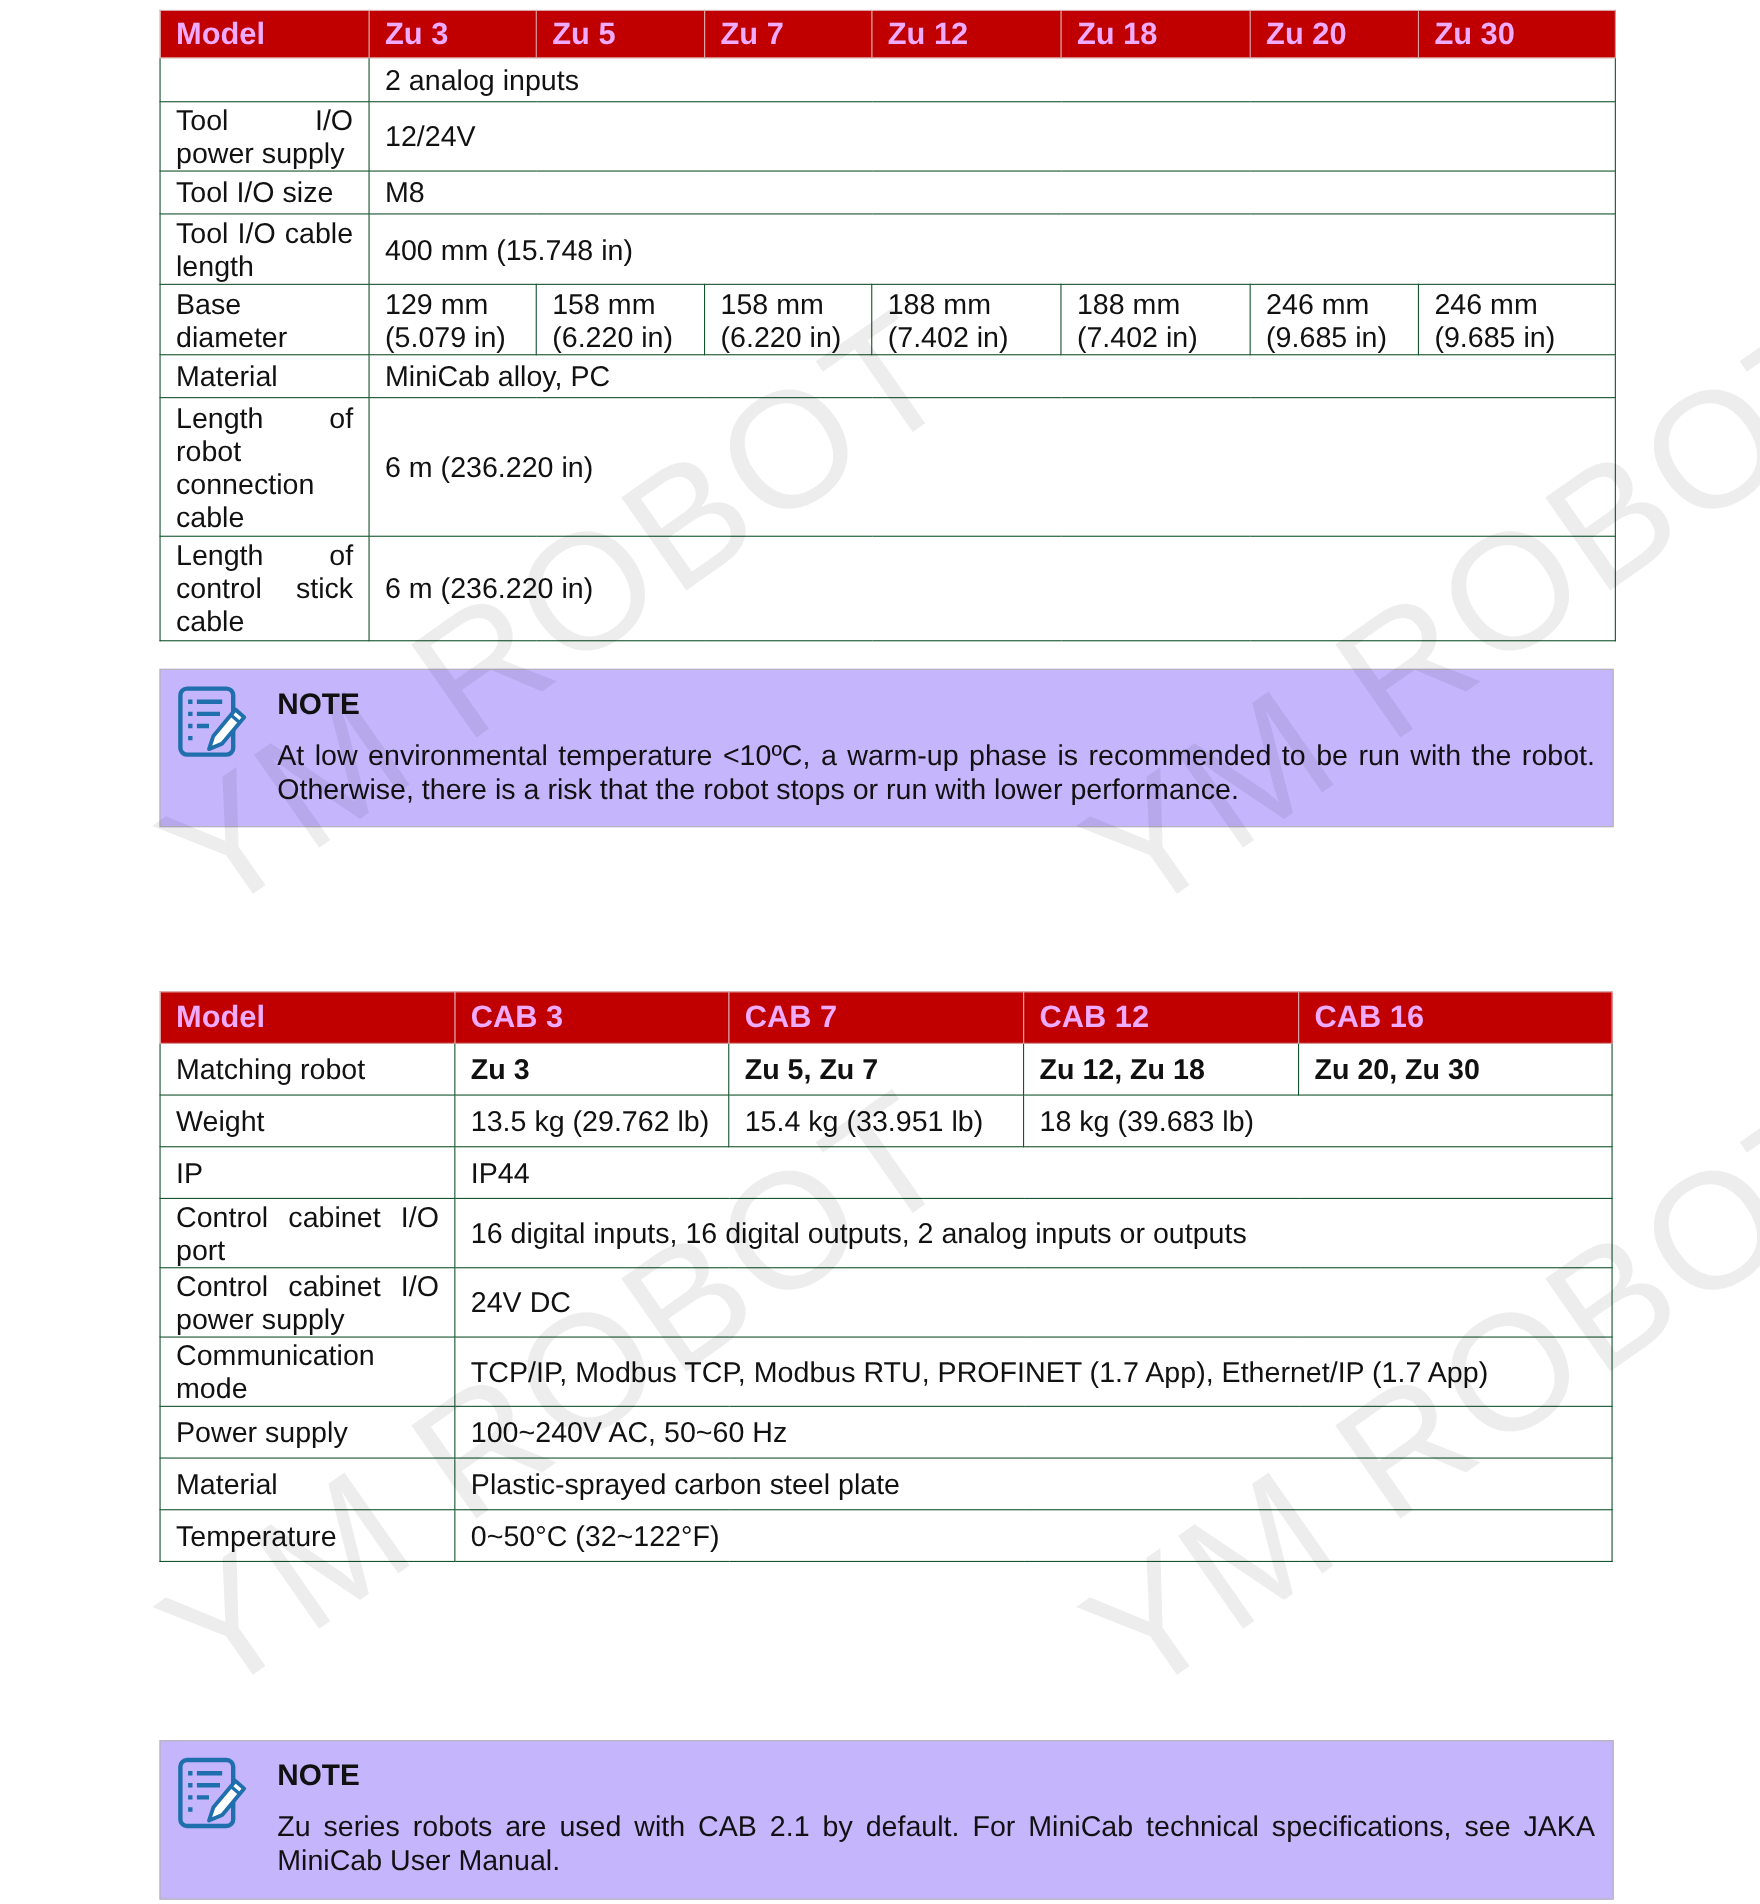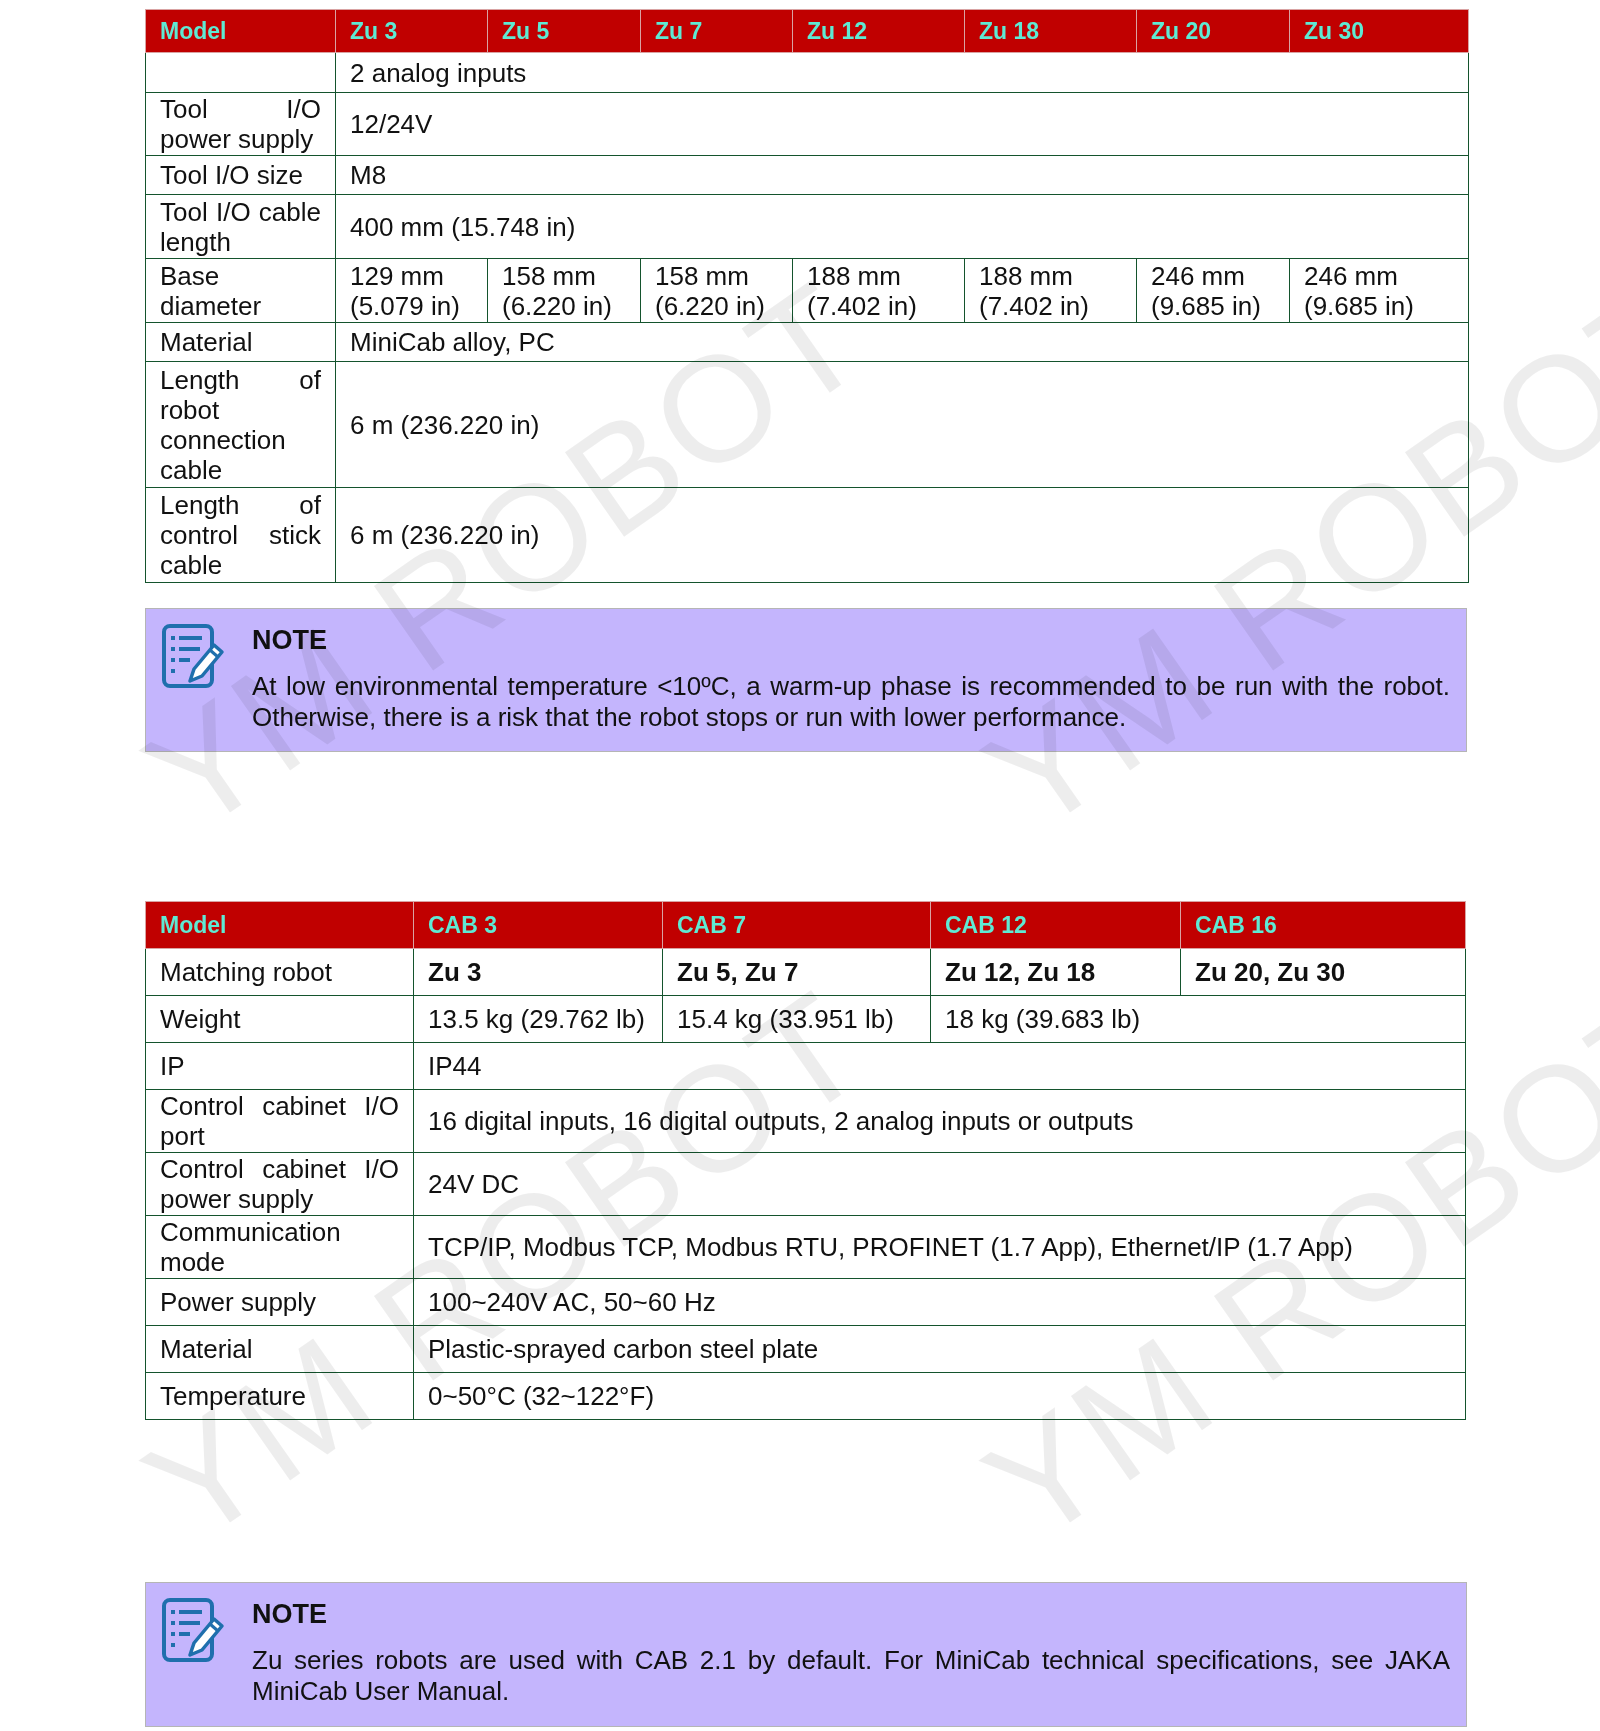--- a/index.html
+++ b/index.html
@@ -3,22 +3,22 @@
 <meta charset="utf-8">
 <style>
   html, body { margin:0; padding:0; background:#ffffff; }
   body { width:1600px; height:1731px; position:relative; overflow:hidden;
          font-family:"Liberation Sans", "DejaVu Sans", sans-serif; color:#111; }
   .watermark { position:absolute; font-size:150px; color:rgba(0,0,0,0.07);
                transform:rotate(-35deg); white-space:nowrap; pointer-events:none;
                font-family:"Liberation Sans", sans-serif; z-index:5; letter-spacing:4px; }
   table.spec { position:absolute; left:145px; border-collapse:collapse; table-layout:fixed;
                font-size:26px; }
-  table.spec th { background:#c00000; color:#5eead4; font-weight:bold; text-align:left;
-                  padding:2px 14px; border:1px solid #d9a3a3; height:38px; font-size:23px; }
+  table.spec th { background:#c00000; color:#f0abfc; font-weight:bold; text-align:left;
+                  padding:2px 14px; border:1px solid #d9a3a3; height:38px; font-size:28px; }
   table.spec td { border:1px solid #14532d; padding:1px 14px; vertical-align:middle;
                   line-height:30px; background:#fff; }
   table.spec td.lbl { text-align:justify; text-align-last:left; }
   td.bold { font-weight:bold; }
   .note { position:absolute; left:145px; width:1322px; background:#c4b5fd;
           border:1px solid #b5b5b5; box-sizing:border-box; }
   .note .icon { position:absolute; left:14px; top:14px; width:66px; height:66px; }
   .note .title { position:absolute; left:106px; top:16px; font-weight:bold; font-size:27px; }
   .note .text { position:absolute; left:106px; top:62px; right:16px; font-size:26px;
                 line-height:31px; text-align:justify; }

